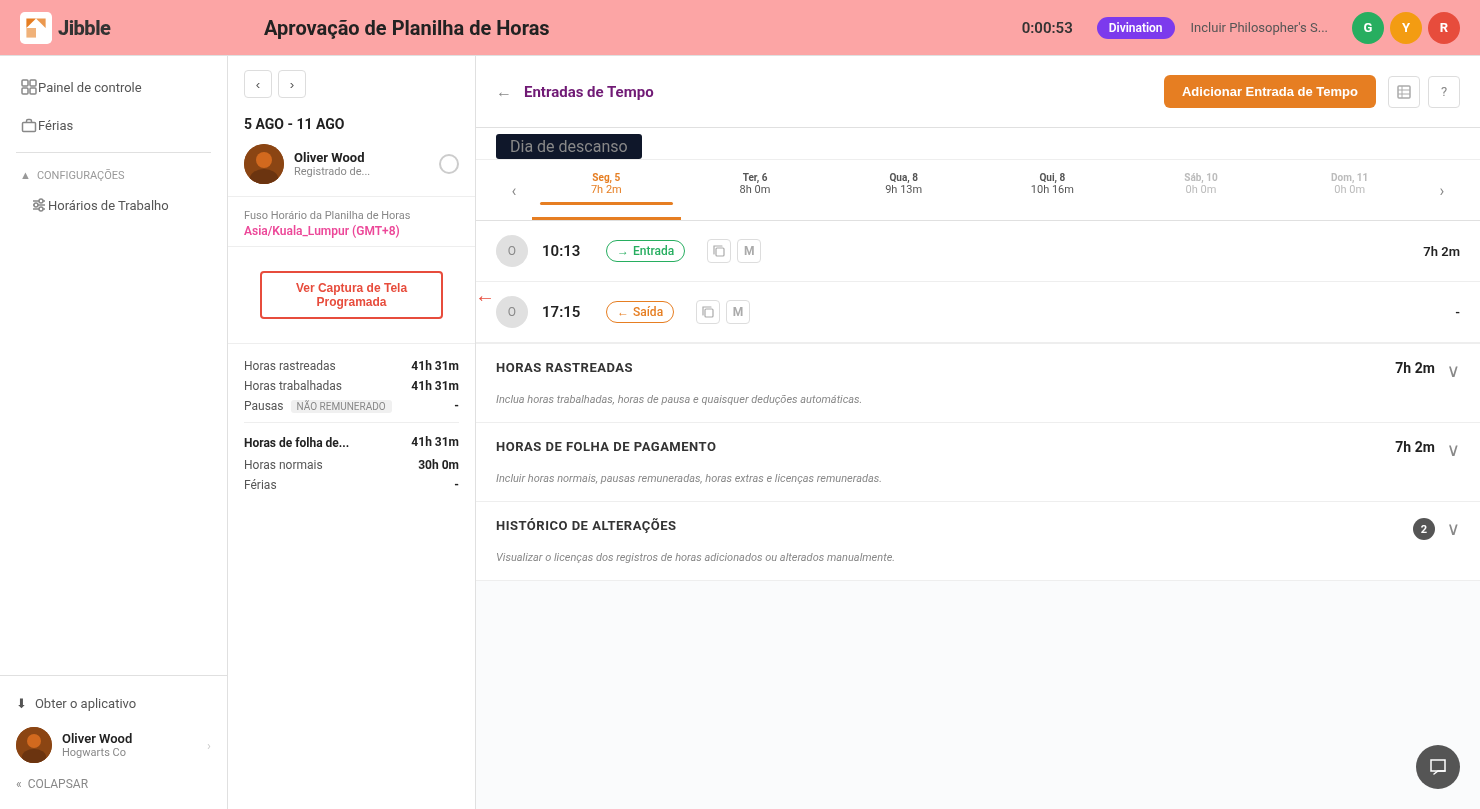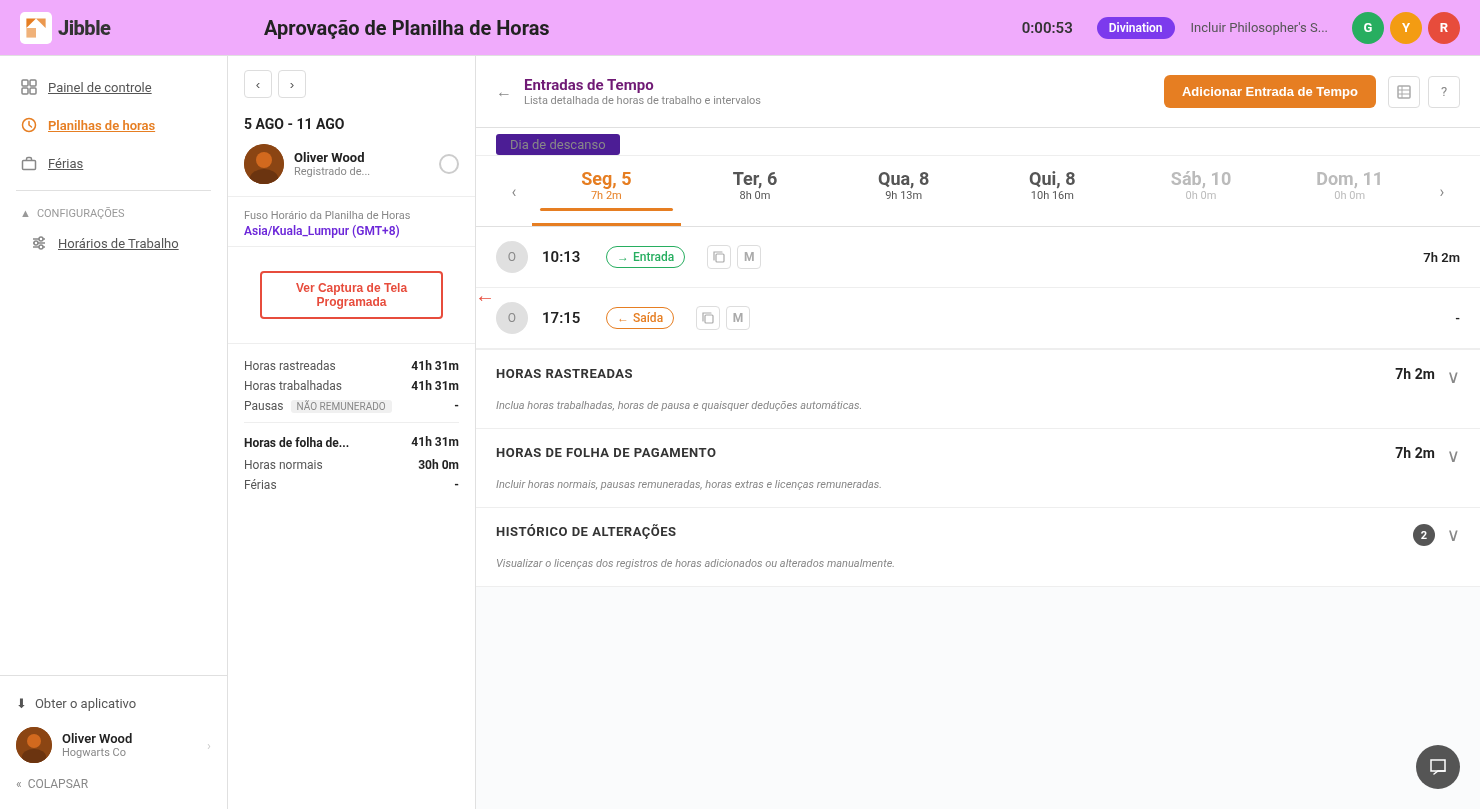--- a/index.html
+++ b/index.html
@@ -1,35 +1,35 @@
 <!DOCTYPE html>
 <html><head>
   <meta charset="utf-8">
   <style>
     * { box-sizing: border-box; margin: 0; padding: 0; }
     body { font-family: -apple-system, BlinkMacSystemFont, 'Segoe UI', Roboto, sans-serif; background: #f5f6fa; color: #333; font-size: 13px; display: flex; flex-direction: column; height: 809px; overflow: hidden; }
 
     
-    .top-header { background: #f0abfc; border-bottom: 1px solid #e0e0e0; height: 56px; display: flex; align-items: center; padding: 0 20px; gap: 16px; flex-shrink: 0; }
+    .top-header { background: #fca5a5; border-bottom: 1px solid #e0e0e0; height: 56px; display: flex; align-items: center; padding: 0 20px; gap: 16px; flex-shrink: 0; }
     .logo { display: flex; align-items: center; gap: 6px; font-weight: 700; font-size: 18px; color: #333; width: 220px; }
     .logo-icon { width: 32px; height: 32px; }
     .header-title { font-size: 20px; font-weight: 700; color: #222; flex: 1; }
     .header-timer { font-size: 15px; font-weight: 600; color: #333; margin-right: 8px; }
     .header-badge-divination { background: #7c3aed; color: #fff; border-radius: 12px; padding: 4px 12px; font-size: 12px; font-weight: 600; }
     .header-project { color: #555; font-size: 13px; margin-right: 8px; }
     .header-avatars { display: flex; gap: 6px; align-items: center; }
     .avatar-circle { width: 32px; height: 32px; border-radius: 50%; display: flex; align-items: center; justify-content: center; font-size: 13px; font-weight: 700; color: #fff; cursor: pointer; }
 
     
     .app-body { display: flex; flex: 1; overflow: hidden; }
 
     
     .sidebar { width: 228px; background: #fff; border-right: 1px solid #e0e0e0; display: flex; flex-direction: column; flex-shrink: 0; }
     .sidebar-nav { flex: 1; padding: 12px 0; }
-    .sidebar-item { display: flex; align-items: center; gap: 10px; padding: 10px 20px; cursor: pointer; color: #555; font-size: 13px; border-radius: 0; transition: background 0.15s; text-decoration: underline; }
+    .sidebar-item { display: flex; align-items: center; padding: 10px 20px; cursor: pointer; color: #555; font-size: 13px; border-radius: 0; transition: background 0.15s; }
     .sidebar-item.active { color: #e67e22; font-weight: 600; }
     .sidebar-item .icon { width: 18px; height: 18px; display: flex; align-items: center; justify-content: center; color: #888; }
     .sidebar-item.active .icon { color: #e67e22; }
     .sidebar-divider { height: 1px; background: #e0e0e0; margin: 8px 16px; }
     .sidebar-section { padding: 8px 20px 4px; color: #999; font-size: 11px; text-transform: uppercase; display: flex; align-items: center; gap: 6px; cursor: pointer; }
     .sidebar-footer { border-top: 1px solid #e0e0e0; padding: 12px 16px; }
     .get-app { display: flex; align-items: center; gap: 8px; color: #555; font-size: 13px; cursor: pointer; padding: 8px 0; }
     .user-info { display: flex; align-items: center; gap: 10px; padding: 8px 0; cursor: pointer; }
     .user-avatar { width: 36px; height: 36px; border-radius: 50%; background: #8B4513; display: flex; align-items: center; justify-content: center; overflow: hidden; }
     .user-details { flex: 1; }
@@ -42,21 +42,21 @@
     .date-nav { display: flex; align-items: center; gap: 6px; padding: 14px 16px 10px; }
     .nav-btn { width: 28px; height: 28px; border: 1px solid #ddd; border-radius: 4px; background: #fff; cursor: pointer; display: flex; align-items: center; justify-content: center; color: #555; }
     .date-range { font-weight: 700; font-size: 14px; color: #222; padding: 8px 16px 4px; }
     .employee-card { padding: 8px 16px 12px; display: flex; align-items: center; gap: 10px; border-bottom: 1px solid #eee; }
     .emp-avatar { width: 40px; height: 40px; border-radius: 50%; background: #8B4513; flex-shrink: 0; overflow: hidden; display: flex; align-items: center; justify-content: center; }
     .emp-name { font-weight: 700; font-size: 13px; color: #222; }
     .emp-status { font-size: 11px; color: #888; }
     .emp-check { width: 20px; height: 20px; border-radius: 50%; border: 2px solid #ccc; margin-left: auto; cursor: pointer; }
     .timezone-section { padding: 12px 16px 8px; border-bottom: 1px solid #eee; }
     .timezone-label { color: #888; font-size: 11px; margin-bottom: 2px; }
-    .timezone-value { font-weight: 600; font-size: 12px; color: #6d28d9; }
+    .timezone-value { font-weight: 600; font-size: 12px; color: #ec4899; }
     .screenshot-btn { margin: 12px 16px; border: 2px solid #e74c3c; color: #e74c3c; background: #fff; border-radius: 4px; padding: 8px 10px; font-size: 12px; font-weight: 600; cursor: pointer; text-align: center; position: relative; }
     .arrow-indicator { position: absolute; right: -36px; top: 50%; transform: translateY(-50%); display: flex; align-items: center; }
     .stats-section { padding: 12px 16px; border-top: 1px solid #eee; }
     .stat-row { display: flex; justify-content: space-between; align-items: center; padding: 3px 0; font-size: 12px; }
     .stat-label { color: #555; }
     .stat-value { font-weight: 700; color: #222; }
     .stat-badge { background: #f0f0f0; color: #888; font-size: 10px; padding: 1px 6px; border-radius: 3px; margin-left: 4px; }
     .stat-divider { height: 1px; background: #eee; margin: 6px 0; }
     .stat-section-label { font-weight: 700; color: #222; margin-top: 4px; margin-bottom: 2px; font-size: 12px; }
 
@@ -71,21 +71,21 @@
     .icon-btns { display: flex; gap: 8px; margin-left: 12px; }
     .icon-btn { width: 32px; height: 32px; border: 1px solid #ddd; border-radius: 4px; background: #fff; display: flex; align-items: center; justify-content: center; cursor: pointer; color: #888; }
 
     
     .day-nav { background: #fff; border-bottom: 1px solid #e0e0e0; display: flex; align-items: stretch; padding: 0 20px; }
     .day-nav-prev, .day-nav-next { width: 36px; display: flex; align-items: center; justify-content: center; cursor: pointer; color: #888; font-size: 16px; }
     .day-tabs { display: flex; flex: 1; }
     .day-tab { flex: 1; padding: 12px 8px; text-align: center; cursor: pointer; color: #555; font-size: 12px; border-bottom: 3px solid transparent; }
     .day-tab.active { color: #e67e22; border-bottom-color: #e67e22; }
     .day-tab.rest { color: #bbb; }
-    .day-tab .day-name { font-weight: 700; font-size: 18px; }
+    .day-tab .day-name { font-weight: 700; font-size: 10px; }
     .day-tab .day-hours { font-size: 11px; color: inherit; }
     .rest-label { background: #e0e0e0; color: #888; font-size: 10px; padding: 2px 8px; border-radius: 3px; }
 
     
     .time-entries { flex: 1; overflow-y: auto; padding: 0; }
     .time-entry { display: flex; align-items: center; padding: 14px 20px; border-bottom: 1px solid #eee; background: #fff; gap: 14px; }
     .entry-avatar { width: 32px; height: 32px; border-radius: 50%; background: #e0e0e0; display: flex; align-items: center; justify-content: center; color: #888; font-size: 13px; flex-shrink: 0; }
     .entry-time { font-size: 15px; font-weight: 600; color: #222; min-width: 50px; }
     .entry-badge { display: flex; align-items: center; gap: 4px; border: 1px solid #27ae60; border-radius: 12px; padding: 3px 10px; color: #27ae60; font-size: 12px; font-weight: 500; }
     .entry-badge.out { border-color: #e67e22; color: #e67e22; }
@@ -141,29 +141,20 @@
         <span class="icon">
           <svg width="16" height="16" viewBox="0 0 16 16" fill="none">
               <rect x="1" y="1" width="6" height="6" rx="1" stroke="#888" stroke-width="1.5"></rect>
               <rect x="9" y="1" width="6" height="6" rx="1" stroke="#888" stroke-width="1.5"></rect>
               <rect x="1" y="9" width="6" height="6" rx="1" stroke="#888" stroke-width="1.5"></rect>
               <rect x="9" y="9" width="6" height="6" rx="1" stroke="#888" stroke-width="1.5"></rect>
             </svg>
         </span>
         <span>Painel de controle</span>
       </div>
-      <div class="sidebar-item active">
-        <span class="icon">
-          <svg width="16" height="16" viewBox="0 0 16 16" fill="none">
-              <circle cx="8" cy="8" r="6.5" stroke="#e67e22" stroke-width="1.5"></circle>
-              <path d="M8 4.5V8L10.5 10" stroke="#e67e22" stroke-width="1.5" stroke-linecap="round"></path>
-            </svg>
-        </span>
-        <span style="color:#e67e22;font-weight:600;">Planilhas de horas</span>
-      </div>
       <div class="sidebar-item">
         <span class="icon">
           <svg width="16" height="16" viewBox="0 0 16 16" fill="none">
               <rect x="1.5" y="5.5" width="13" height="9" rx="1" stroke="#888" stroke-width="1.5"></rect>
               <path d="M5.5 5.5V4A1.5 1.5 0 017 2.5h2A1.5 1.5 0 0110.5 4v1.5" stroke="#888" stroke-width="1.5"></path>
             </svg>
         </span>
         <span>Férias</span>
       </div>
       <div class="sidebar-divider"></div>
@@ -269,38 +260,37 @@
         <span class="stat-value">-</span>
       </div>
     </div>
   </div>
 
   <div class="main-content">
     <div class="main-header">
       <span class="back-btn">←</span>
       <div class="entries-info">
         <div class="entries-title">Entradas de Tempo</div>
-        <div class="entries-subtitle">Lista detalhada de horas de trabalho e intervalos</div>
       </div>
       <button class="add-entry-btn">Adicionar Entrada de Tempo</button>
       <div class="icon-btns">
         <div class="icon-btn">
           <svg width="14" height="14" viewBox="0 0 14 14" fill="none">
               <rect x="1" y="1" width="12" height="12" rx="1" stroke="#aaa" stroke-width="1.5"></rect>
               <line x1="1" y1="5" x2="13" y2="5" stroke="#aaa" stroke-width="1"></line>
               <line x1="1" y1="9" x2="13" y2="9" stroke="#aaa" stroke-width="1"></line>
               <line x1="5" y1="1" x2="5" y2="13" stroke="#aaa" stroke-width="1"></line>
             </svg>
         </div>
         <div class="icon-btn">?</div>
       </div>
     </div>
 
     <div style="background:#fff;border-bottom:1px solid #eee;padding:6px 20px 0;display:flex;justify-content:flex-end;align-items:center;">
-      <span class="rest-label" style="font-size:13px;padding:3px 14px;background:#4c1d95;color:#888;border-radius:3px;margin-bottom:0;">Dia de descanso</span>
+      <span class="rest-label" style="font-size:16px;padding:3px 14px;background:#0f172a;color:#888;border-radius:3px;margin-bottom:0;">Dia de descanso</span>
       <div style="flex:1;display:flex;justify-content:flex-end;"></div>
     </div>
 
     <div class="day-nav">
       <div class="day-nav-prev">‹</div>
       <div class="day-tabs">
         <div class="day-tab active">
           <div class="day-name">Seg, 5</div>
           <div class="day-hours" style="color:#e67e22;">7h 2m</div>
           <div style="height:3px;background:#e67e22;border-radius:2px;margin-top:6px;"></div>

